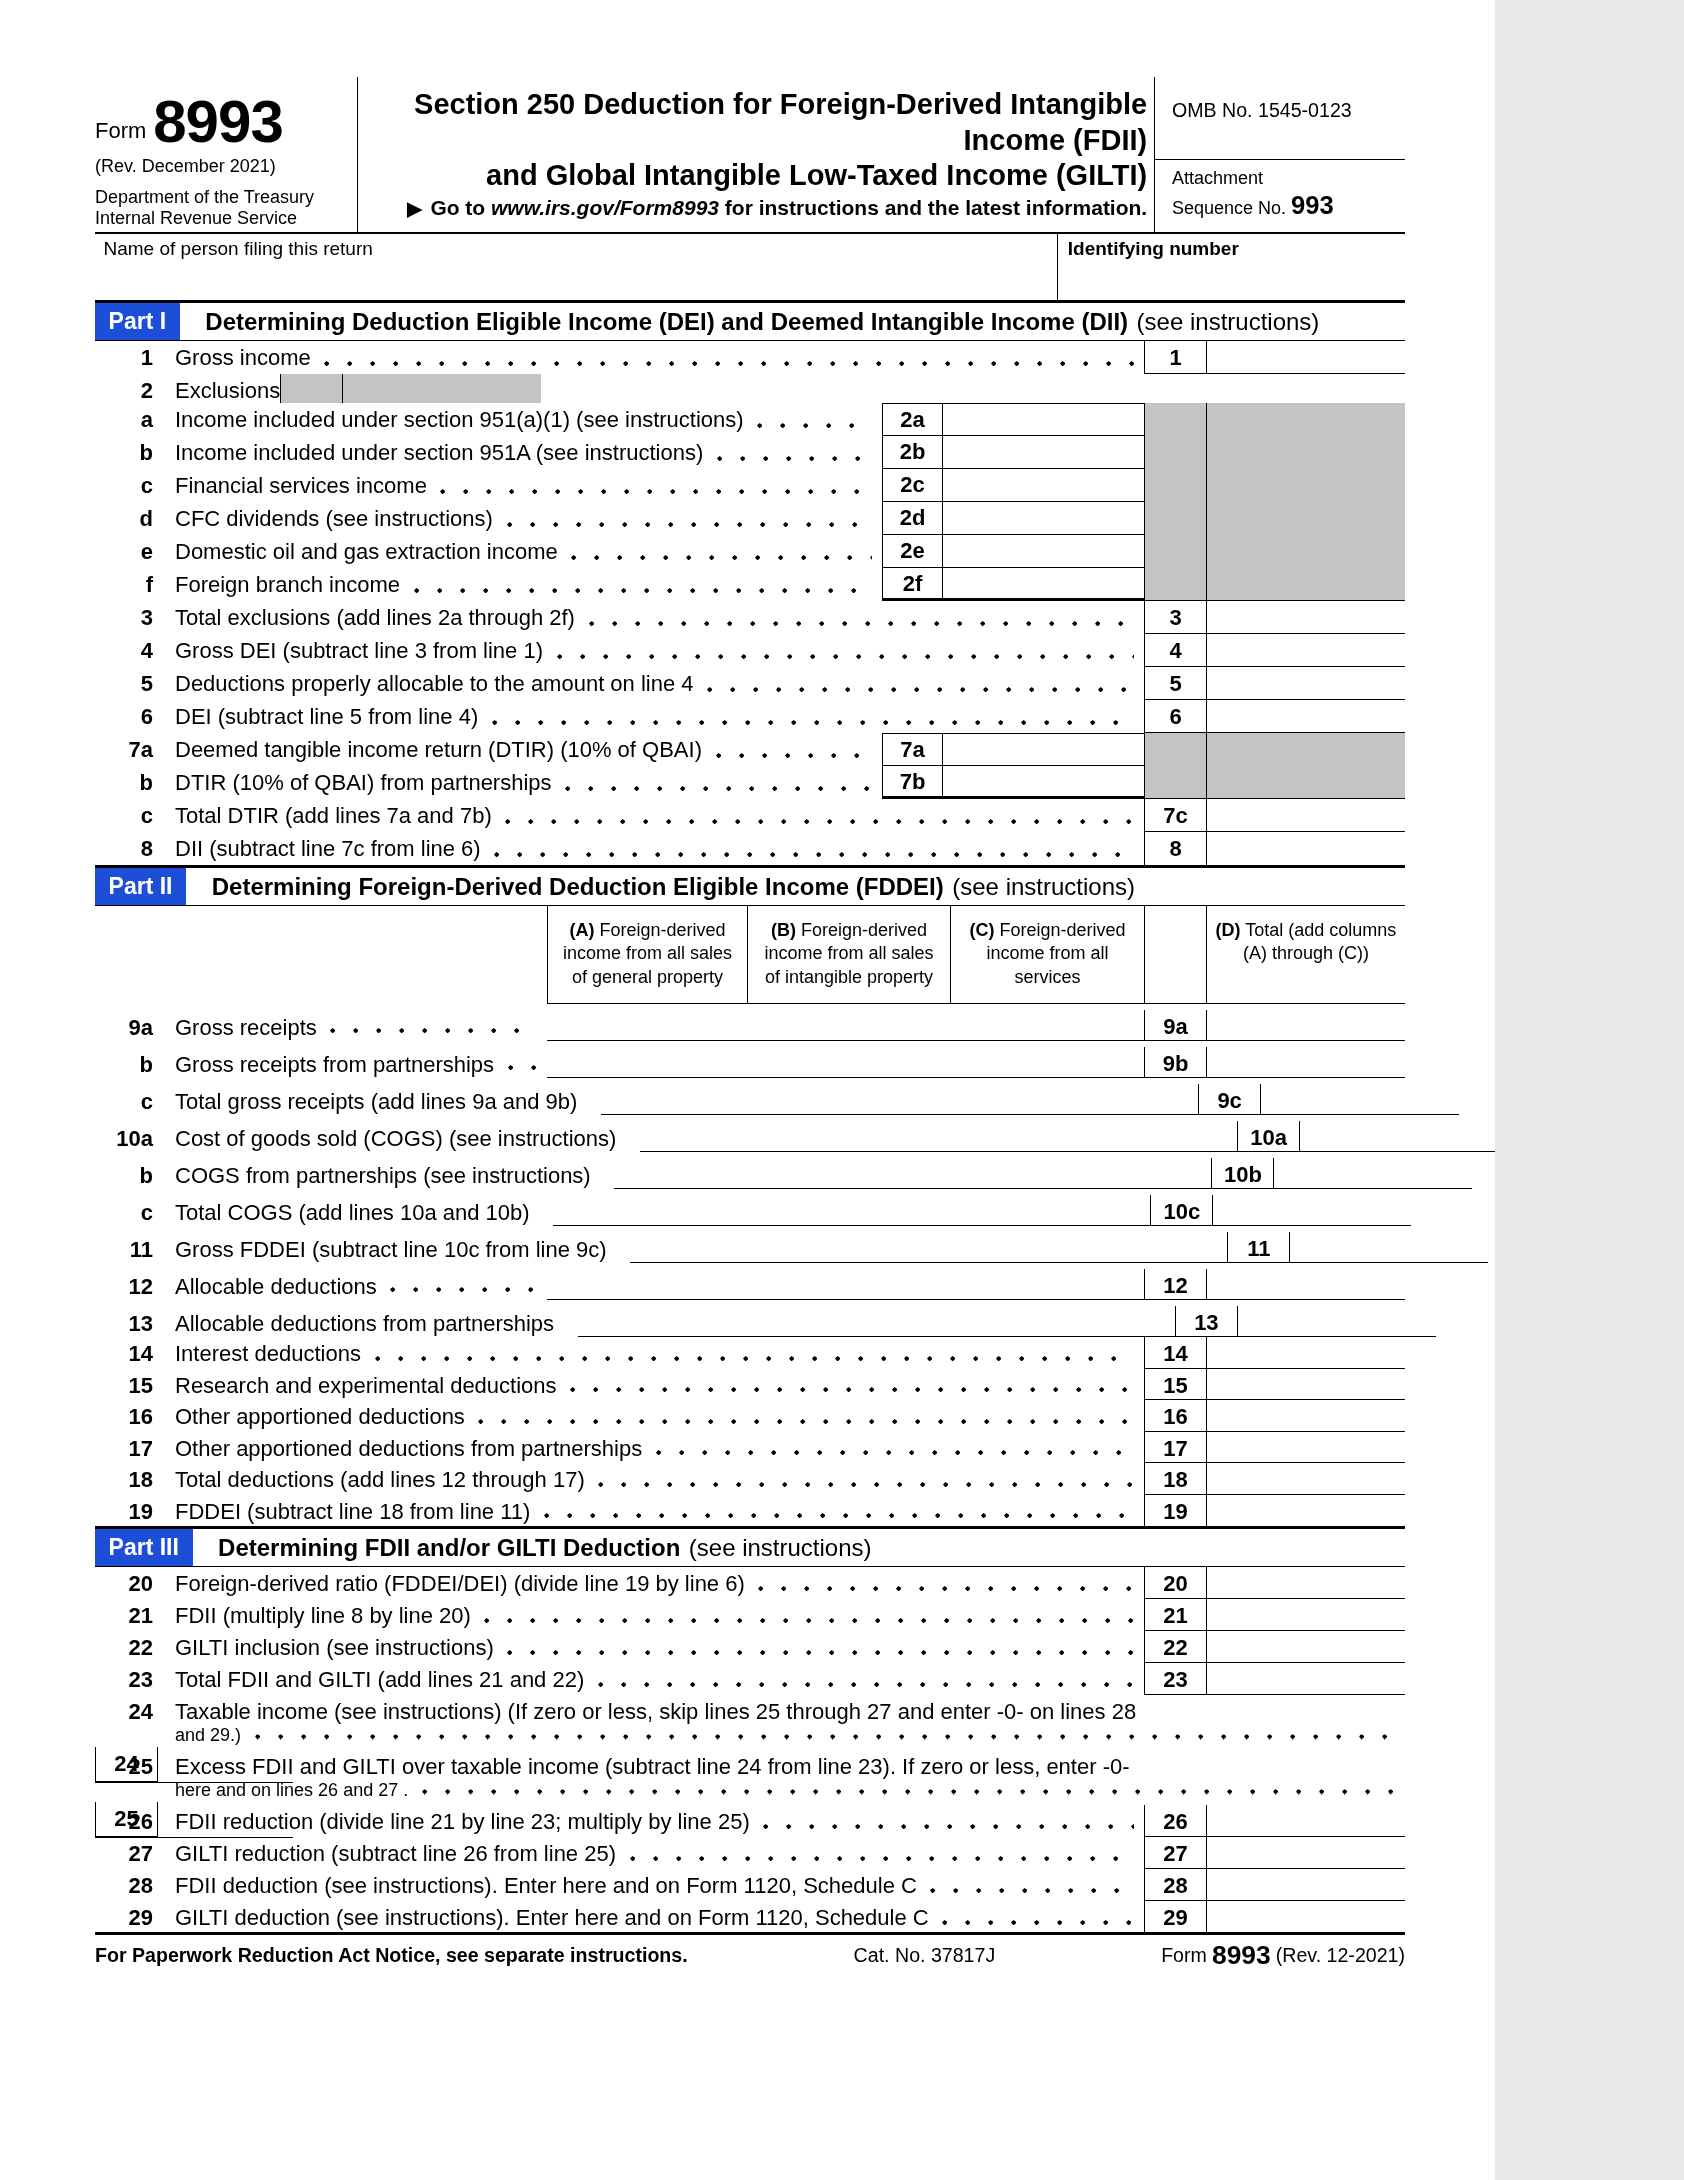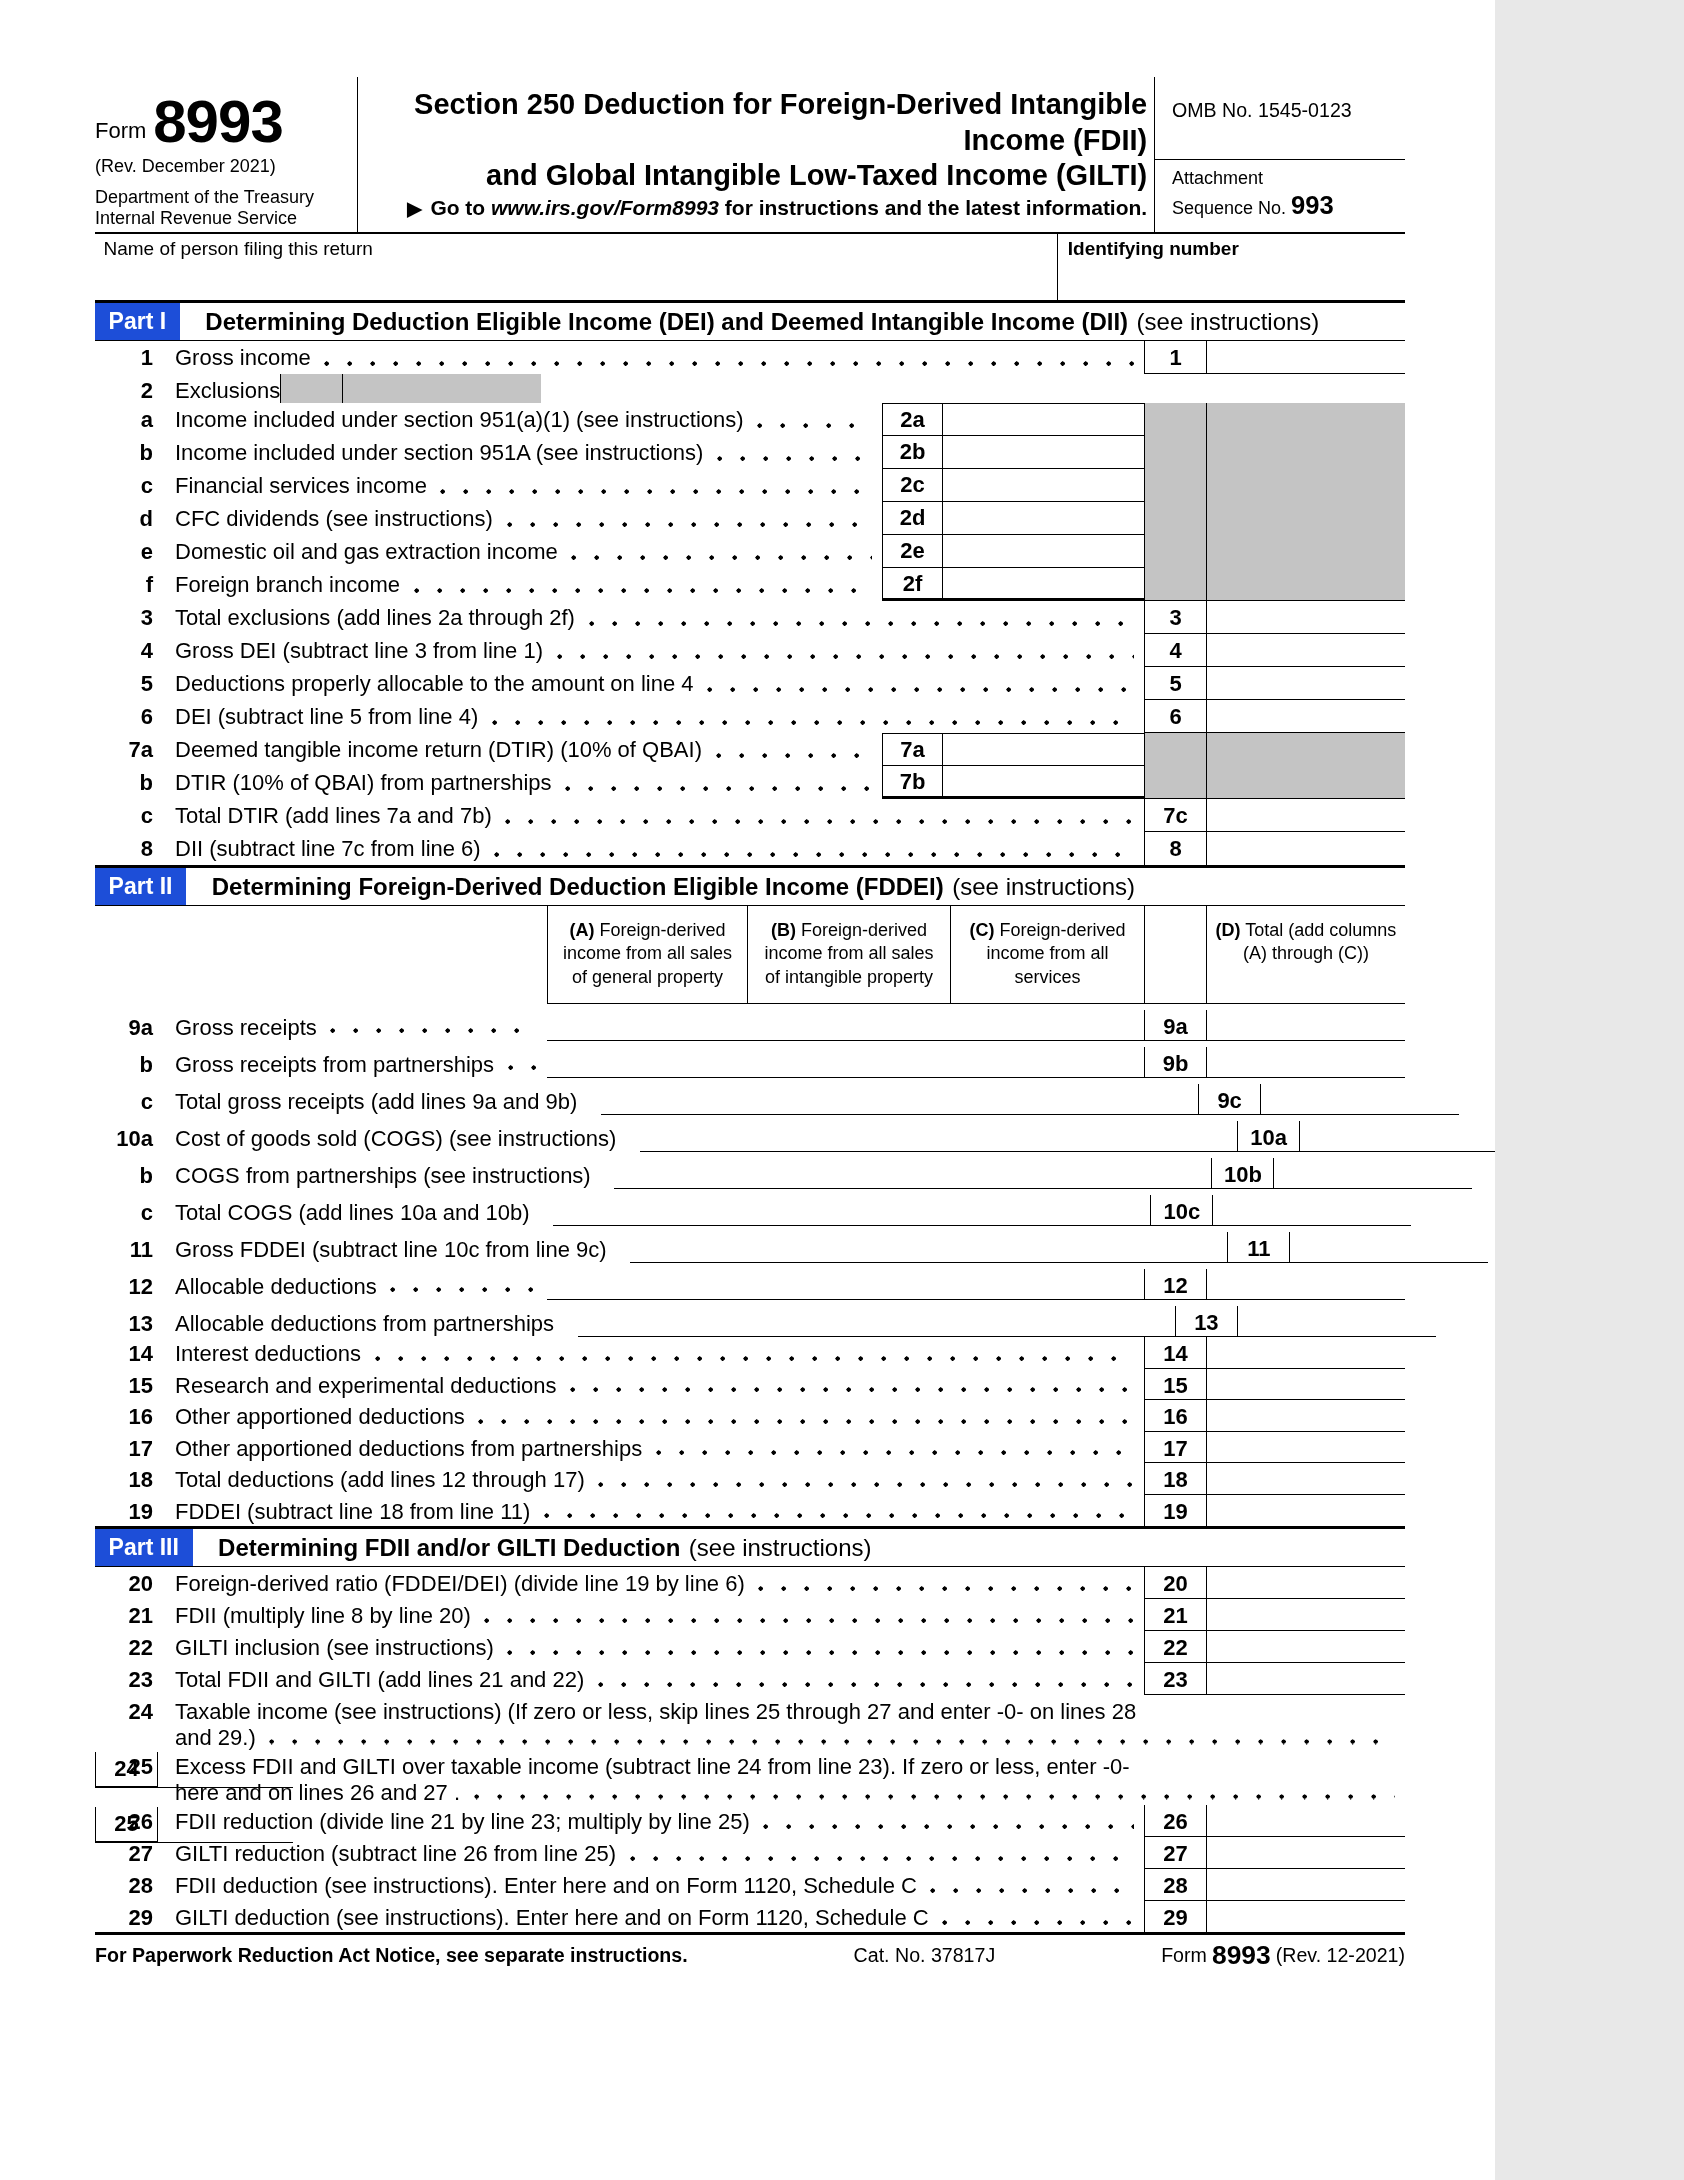--- a/index.html
+++ b/index.html
@@ -66,21 +66,21 @@
   
   .colhead{display:flex;height:98px;}
   .chspacer{flex:1;}
   .chcell{font-size:18px;line-height:1.3;text-align:center;padding:12.8px 6.8px 0;box-sizing:border-box;}
   .chnum{width:63px;flex:none;border-left:1.7px solid #000;border-right:1.7px solid #000;box-sizing:border-box;}
   
   .twoleft{flex:1 1 auto;display:flex;flex-direction:column;}
   .tl1{display:flex;}
   .tl2{display:flex;flex:1;align-items:flex-end;}
   .rindent{width:80px;flex:none;}
-  .rlabel2{flex:none;font-size:22px;white-space:nowrap;padding-bottom:0.9px;}
+  .rlabel2{flex:none;font-size:18px;white-space:nowrap;padding-bottom:0.9px;}
   .two .numbox{display:flex;align-items:flex-end;justify-content:center;padding-bottom:3.4px;}
   
   .footer{border-top:3px solid #000;display:flex;align-items:flex-start;padding-top:8.5px;font-size:19.6px;margin-top:-0.9px;}
   .f-left{font-weight:700;flex:none;}
   .f-center{flex:1;text-align:center;}
   .f-right{flex:none;display:flex;align-items:flex-end;}
   .f-right .fnum{font-size:26.4px;font-weight:900;margin:0 5.1px;line-height:.85;}
 </style>
 </head>
 <body>

